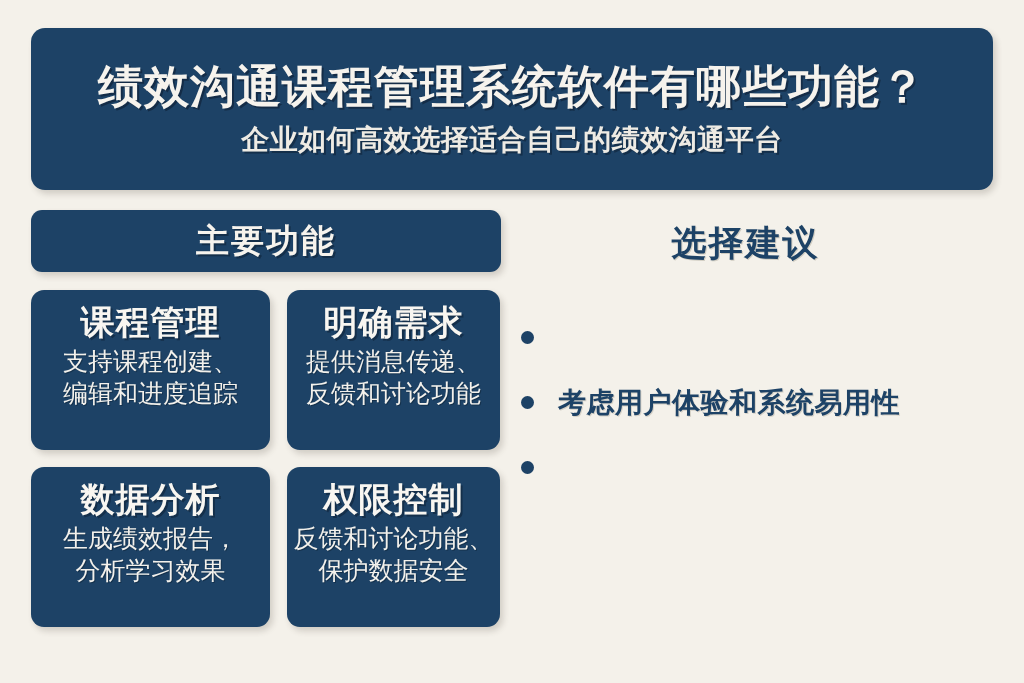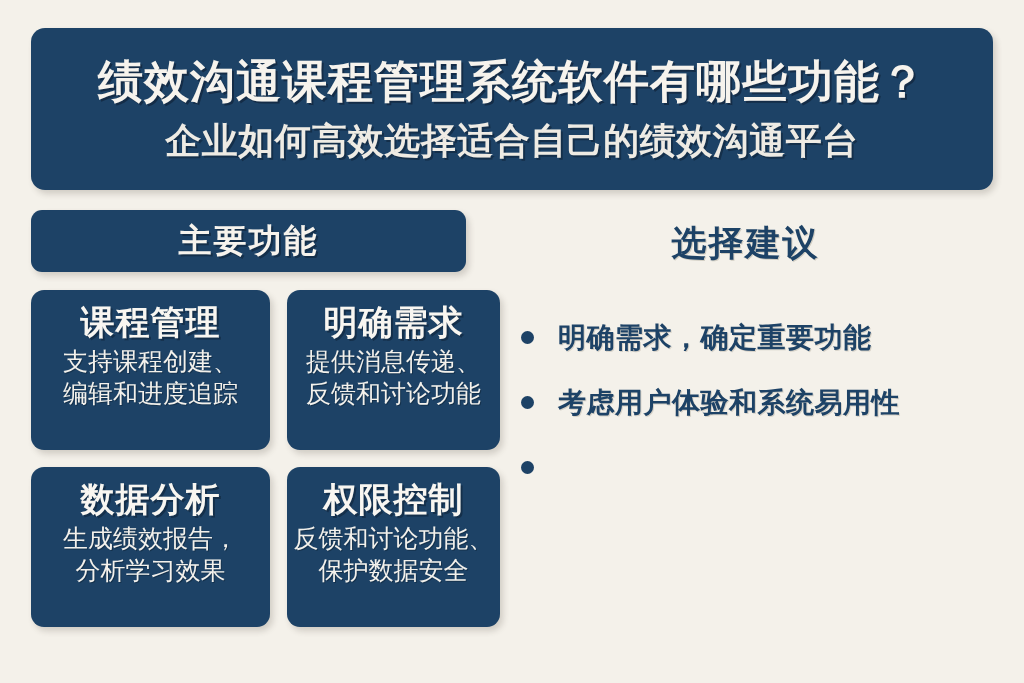--- a/index.html
+++ b/index.html
@@ -41,38 +41,38 @@
     font-size: 45px;
     font-weight: bold;
     color: #f6f3ed;
     letter-spacing: 1px;
     line-height: 1.12;
     text-shadow: 2px 2px 0 rgba(12,28,45,0.55);
     white-space: nowrap;
   }
   .banner-subtitle {
     margin-top: 12px;
-    font-size: 36px;
+    font-size: 28px;
     font-weight: bold;
     color: #eeebe4;
     letter-spacing: 0.5px;
     line-height: 1.15;
     text-shadow: 2px 2px 0 rgba(12,28,45,0.5);
     white-space: nowrap;
   }
 
   
   .left-col {
     position: absolute;
     left: 31px;
     top: 210px;
     width: 470px;
   }
   .section-bar {
-    width: 435px;
+    width: 470px;
     height: 62px;
     background: #1d4266;
     border-radius: 11px;
     box-shadow: 3px 4px 6px rgba(70,62,50,0.20);
     display: flex;
     align-items: center;
     justify-content: center;
     box-sizing: border-box;
   }
   .section-bar-label {
@@ -221,21 +221,20 @@
 
     </div>
   </div>
 
   <div class="right-col">
     <div class="right-heading">选择建议</div>
 
     <ul class="bullet-list">
       <li class="bullet-item">
         <span class="bullet-dot"></span>
-        <span class="bullet-text">明确需求，确定重要功能</span>
       </li>
       <li class="bullet-item">
         <span class="bullet-dot"></span>
         <span class="bullet-text">考虑用户体验和系统易用性</span>
       </li>
       <li class="bullet-item">
         <span class="bullet-dot"></span>
       </li>
     </ul>
   </div>

